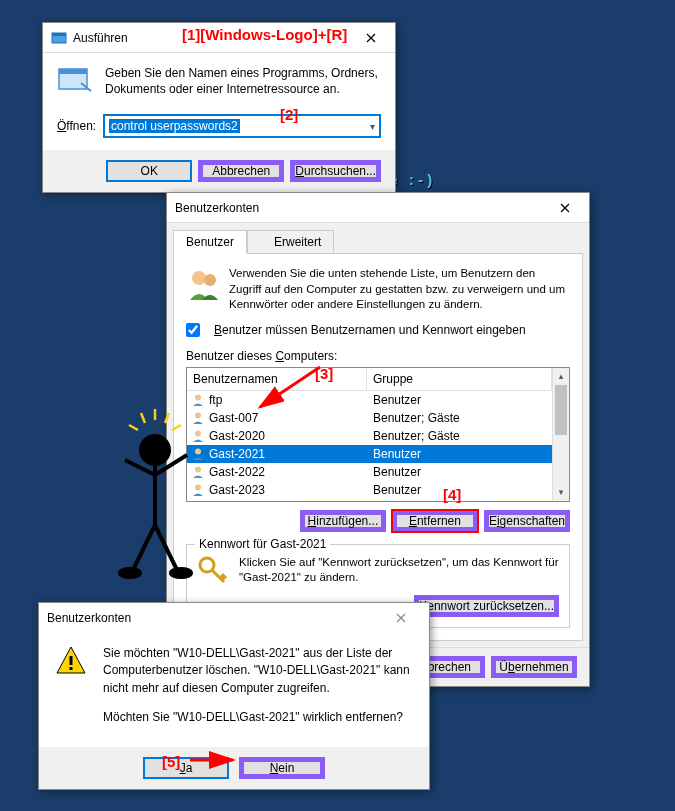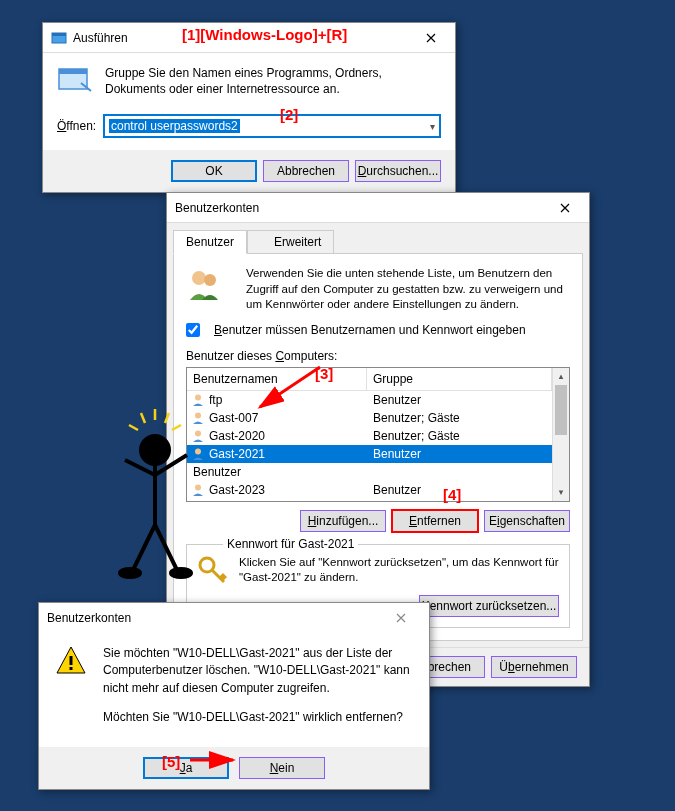--- a/index.html
+++ b/index.html
@@ -27,21 +27,21 @@
 }
 .titlebar-icon { width: 16px; height: 16px; margin-right: 6px; }
 .titlebar-title { flex: 1; font-size: 12px; }
 .titlebar-close {
   width: 45px; height: 28px;
   display: flex; align-items: center; justify-content: center;
   font-size: 14px;
 }
 
 
-.run-dialog { left: 42px; top: 22px; width: 414px; }
+.run-dialog { left: 42px; top: 22px; width: 354px; }
 .run-body { padding: 12px 14px; background: #fff; }
 .run-row1 { display: flex; gap: 12px; margin-bottom: 14px; }
 .run-icon-box { width: 36px; }
 .run-desc { font-size: 12px; line-height: 1.35; flex: 1; }
 .run-row2 { display: flex; align-items: center; }
 .run-label { font-size: 12px; width: 46px; }
 .run-combo {
   flex: 1; height: 24px;
   border: 2px solid #0078d7;
   background: #fff;
@@ -58,21 +58,21 @@
   font-size: 10px; color: #555;
 }
 .run-buttons {
   background: #f0f0f0;
   padding: 10px 14px;
   display: flex; justify-content: flex-end; gap: 6px;
 }
 .btn {
   min-width: 86px; height: 22px;
   background: #e1e1e1;
-  border: 1px solid #8b5cf6;
+  border: 5px solid #8b5cf6;
   font-size: 12px;
   display: inline-flex; align-items: center; justify-content: center;
   cursor: default;
 }
 .btn-primary { border: 2px solid #0078d7; }
 
 
 .ua-dialog { left: 166px; top: 192px; width: 424px; }
 .ua-tabs { display: flex; padding: 6px 6px 0 6px; background: #f0f0f0; }
 .ua-tab {
@@ -81,21 +81,21 @@
   position: relative; top: 1px;
 }
 .ua-tab.inactive { background: #f0f0f0; border-bottom: 1px solid #ccc; padding-left: 26px; }
 .ua-tab.active { border-bottom: 1px solid #fff; z-index: 2; }
 .ua-panel {
   margin: 0 6px 6px 6px;
   background: #fff;
   border: 1px solid #ccc;
   padding: 12px;
 }
-.ua-intro { display: flex; gap: 24px; margin-bottom: 10px; }
+.ua-intro { display: flex; gap: 7px; margin-bottom: 10px; }
 .ua-intro-icon { width: 36px; height: 36px; flex-shrink: 0; }
 .ua-intro-text { font-size: 11.5px; line-height: 1.35; }
 .ua-check { display: flex; align-items: center; gap: 14px; margin-bottom: 12px; }
 .ua-check input { width: 14px; height: 14px; }
 .ua-listlabel { font-size: 12px; margin-bottom: 4px; }
 .ua-listbox {
   border: 1px solid #888; background: #fff;
   height: 135px;
   display: flex;
 }
@@ -123,21 +123,21 @@
 .ua-scroll-track { flex: 1; position: relative; }
 .ua-scroll-thumb { position: absolute; top: 0; left: 2px; right: 2px; height: 50px; background: #c0c0c0; }
 .ua-rowbtns { display: flex; justify-content: flex-end; gap: 6px; margin-top: 8px; }
 .btn-highlight { outline: 2.5px solid #ff0000; outline-offset: -1px; }
 .ua-group {
   border: 1px solid #ccc; margin-top: 12px;
   padding: 10px; position: relative;
 }
 .ua-group-title {
   position: absolute; top: -8px; left: 8px;
-  background: #fff; padding: 0 4px; font-size: 12px; margin-left: 28px;
+  background: #fff; padding: 0 4px; font-size: 12px;
 }
 .ua-group-body { display: flex; gap: 10px; align-items: flex-start; }
 .ua-key-icon { width: 32px; height: 32px; flex-shrink: 0; }
 .ua-group-text { font-size: 11.5px; line-height: 1.35; flex: 1; }
 .ua-group-btn { display: flex; justify-content: flex-end; margin-top: 8px; }
 .ua-bottom {
   background: #f0f0f0;
   padding: 8px 12px;
   display: flex; justify-content: flex-end; gap: 6px;
   border-top: 1px solid #ddd;
@@ -220,21 +220,21 @@
   </div>
   <div class="run-body">
     <div class="run-row1">
       <div class="run-icon-box">
         <svg width="36" height="32" viewBox="0 0 36 32">
             <rect x="2" y="4" width="28" height="20" fill="#cde6f9" stroke="#4a90d9" stroke-width="1.5"></rect>
             <rect x="2" y="4" width="28" height="5" fill="#4a90d9"></rect>
             <path d="M24 18 L34 26" stroke="#4a90d9" stroke-width="2"></path>
           </svg>
       </div>
-      <div class="run-desc">Gruppe Sie den Namen eines Programms, Ordners, Dokuments oder einer Internetressource an.</div>
+      <div class="run-desc">Geben Sie den Namen eines Programms, Ordners, Dokuments oder einer Internetressource an.</div>
     </div>
     <div class="run-row2">
       <div class="run-label"><span class="underline-char">Ö</span>ffnen:</div>
       <div class="run-combo">
         <span class="run-combo-text">control userpasswords2</span>
         <span class="run-combo-arrow">▾</span>
       </div>
     </div>
   </div>
   <div class="run-buttons">
@@ -314,20 +314,27 @@
           <div class="ua-cell-name">
               <span class="ua-usericon"><svg viewBox="0 0 14 14">
                   <circle cx="7" cy="4.5" r="3" fill="#f2c48d"></circle>
                   <path d="M2 13 Q7 8 12 13 Z" fill="#4a90d9"></path>
                 </svg></span>
               <span>Gast-2021</span>
             </div>
           <div class="ua-cell-group">Benutzer</div>
         </div>
         <div class="ua-listrow">
+          <div class="ua-cell-name">
+              <span class="ua-usericon"><svg viewBox="0 0 14 14">
+                  <circle cx="7" cy="4.5" r="3" fill="#f2c48d"></circle>
+                  <path d="M2 13 Q7 8 12 13 Z" fill="#4a90d9"></path>
+                </svg></span>
+              <span>Gast-2022</span>
+            </div>
           <div class="ua-cell-group">Benutzer</div>
         </div>
         <div class="ua-listrow">
           <div class="ua-cell-name">
               <span class="ua-usericon"><svg viewBox="0 0 14 14">
                   <circle cx="7" cy="4.5" r="3" fill="#f2c48d"></circle>
                   <path d="M2 13 Q7 8 12 13 Z" fill="#4a90d9"></path>
                 </svg></span>
               <span>Gast-2023</span>
             </div>

